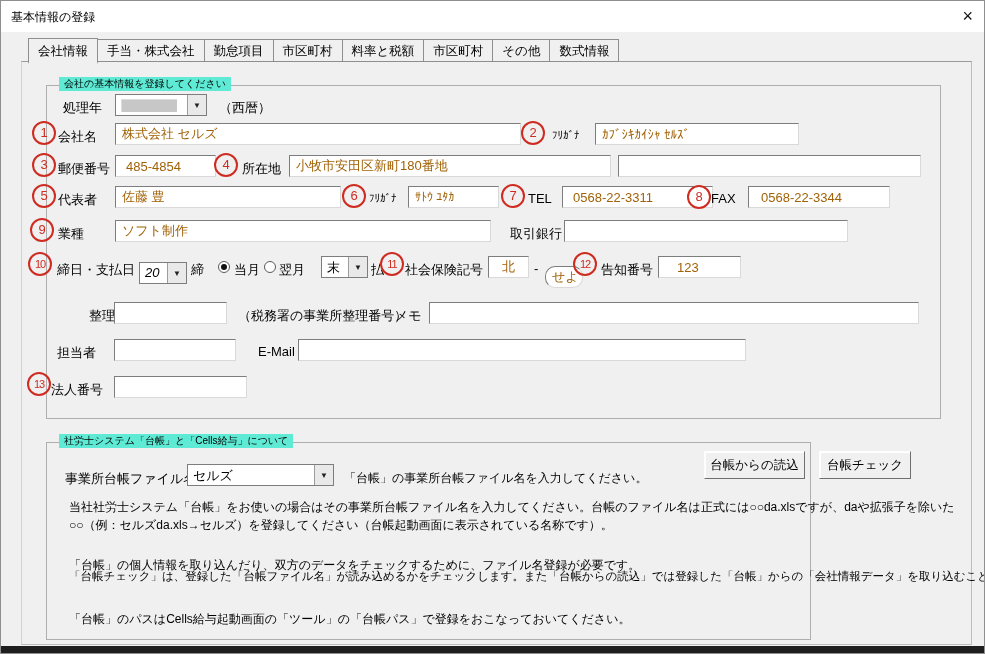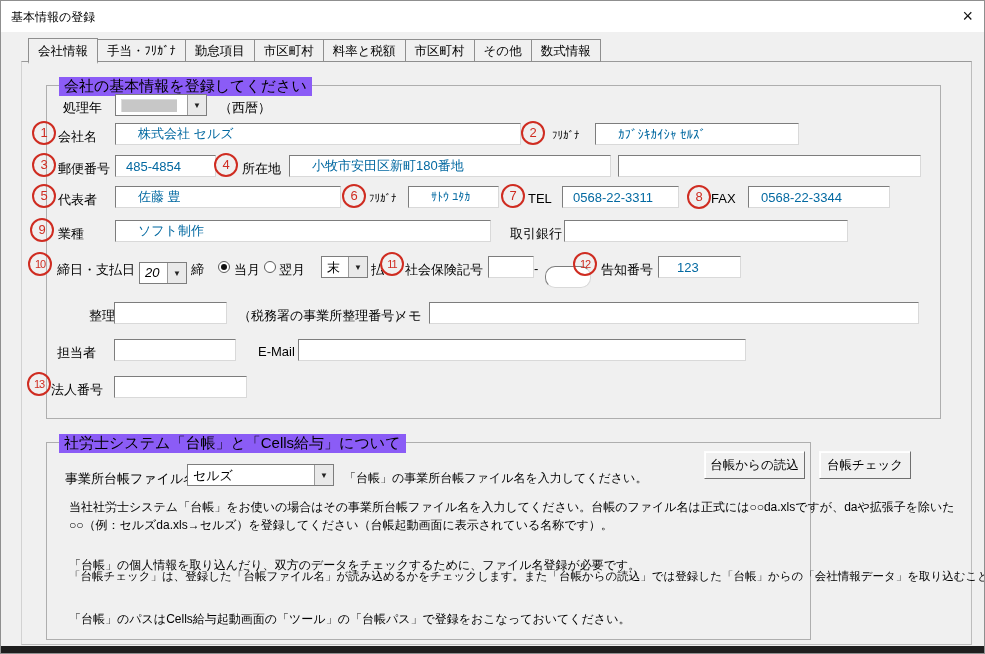--- a/index.html
+++ b/index.html
@@ -12,26 +12,26 @@
   .title{position:absolute;left:10px;top:8px;font-size:12px;}
   .closex{position:absolute;right:11px;top:4px;font-size:18px;line-height:22px;color:#111;cursor:pointer;}
   .tabstrip{position:absolute;left:27px;top:37px;display:flex;align-items:flex-end;z-index:5;}
   .tab{height:23px;line-height:22px;padding:0 9px;font-size:12.5px;background:#f0f0f0;
        border:1px solid #8e8e8e;border-left:none;box-sizing:border-box;white-space:nowrap;cursor:pointer;}
   .tab:first-child{border-left:1px solid #8e8e8e;}
   .tab.active{height:26px;line-height:24px;margin-bottom:-2px;border-bottom:2px solid #f0f0f0;font-weight:400;}
   .page{position:absolute;left:20px;top:60px;width:951px;height:584px;box-sizing:border-box;
         border-top:1px solid #9a9a9a;border-left:1px solid #d2d2d2;border-right:1px solid #bdbdbd;border-bottom:1px solid #bdbdbd;}
   .group{position:absolute;border:1px solid #aeaeae;box-sizing:border-box;}
-  .legend{position:absolute;top:-9px;left:12px;background:#8b5cf6;padding:0 5px;font-size:15px;white-space:nowrap;}
+  .legend{position:absolute;top:-9px;left:12px;background:#5eead4;padding:0 5px;font-size:10px;white-space:nowrap;}
   .lbl{position:absolute;font-size:13px;white-space:nowrap;}
   .lbl.small{font-size:11px;}
   .inp{position:absolute;height:22px;box-sizing:border-box;background:#fff;
        border:1px solid #7d7d7d;border-bottom-color:#d9d9d9;border-right-color:#d9d9d9;
-       font-family:inherit;font-size:13px;padding:1px 22px;outline:none;color:#0369a1;}
+       font-family:inherit;font-size:13px;padding:1px 6px;outline:none;color:#a16207;}
   .combo{position:absolute;height:22px;box-sizing:border-box;background:#fff;
          border:1px solid #7d7d7d;}
   .combo .cval{position:absolute;left:5px;top:2px;font-size:13px;white-space:nowrap;}
   .combo .cbtn{position:absolute;right:0;top:0;bottom:0;width:18px;background:#e9e9e9;
                border-left:1px solid #9c9c9c;display:flex;align-items:center;justify-content:center;
                font-size:8px;color:#222;cursor:pointer;}
   .redact{position:absolute;left:5px;top:4px;width:56px;height:13px;background:#c7c7c7;
           box-shadow:1px 1px 0 #dcdcdc inset;}
   .badge{position:absolute;width:24px;height:24px;box-sizing:border-box;border:2px solid #cf2c21;
          border-radius:50%;color:#cf2c21;font-size:13px;line-height:20px;text-align:center;
@@ -52,21 +52,21 @@
 
 <div class="win">
 
   <div class="titlebar">
     <span class="title">基本情報の登録</span>
     <span class="closex">×</span>
   </div>
 
   <div class="tabstrip">
     <div class="tab active">会社情報</div>
-    <div class="tab">手当・ﾌﾘｶﾞﾅ</div>
+    <div class="tab">手当・株式会社</div>
     <div class="tab">勤怠項目</div>
     <div class="tab">市区町村</div>
     <div class="tab">料率と税額</div>
     <div class="tab">市区町村</div>
     <div class="tab">その他</div>
     <div class="tab">数式情報</div>
   </div>
 
   <div class="page"></div>
 
@@ -97,21 +97,21 @@
   <input class="inp" style="left: 617px; top: 154px; width: 303px;" value="">
 
   <span class="badge" style="left:31px;top:183px;">5</span>
   <span class="lbl" style="left:57px;top:190px;">代表者</span>
   <input class="inp" style="left: 114px; top: 185px; width: 226px;" value="佐藤 豊">
   <span class="badge" style="left:341px;top:183px;">6</span>
   <span class="lbl small" style="left:368px;top:191px;">ﾌﾘｶﾞﾅ</span>
   <input class="inp" style="left: 407px; top: 185px; width: 91px; font-size: 12px;" value="ｻﾄｳ ﾕﾀｶ">
   <span class="badge" style="left:500px;top:183px;">7</span>
   <span class="lbl" style="left:527px;top:190px;">TEL</span>
-  <input class="inp" style="left: 561px; top: 185px; width: 117px; padding-left: 10px;" value="0568-22-3311">
+  <input class="inp" style="left: 561px; top: 185px; width: 151px; padding-left: 10px;" value="0568-22-3311">
   <span class="badge" style="left:686px;top:184px;">8</span>
   <span class="lbl" style="left:710px;top:190px;">FAX</span>
   <input class="inp" style="left: 747px; top: 185px; width: 142px; padding-left: 12px;" value="0568-22-3344">
 
   <span class="badge" style="left:29px;top:217px;">9</span>
   <span class="lbl" style="left:57px;top:224px;">業種</span>
   <input class="inp" style="left: 114px; top: 219px; width: 376px;" value="ソフト制作">
   <span class="lbl" style="left:509px;top:224px;">取引銀行</span>
   <input class="inp" style="left: 563px; top: 219px; width: 284px;" value="">
 

